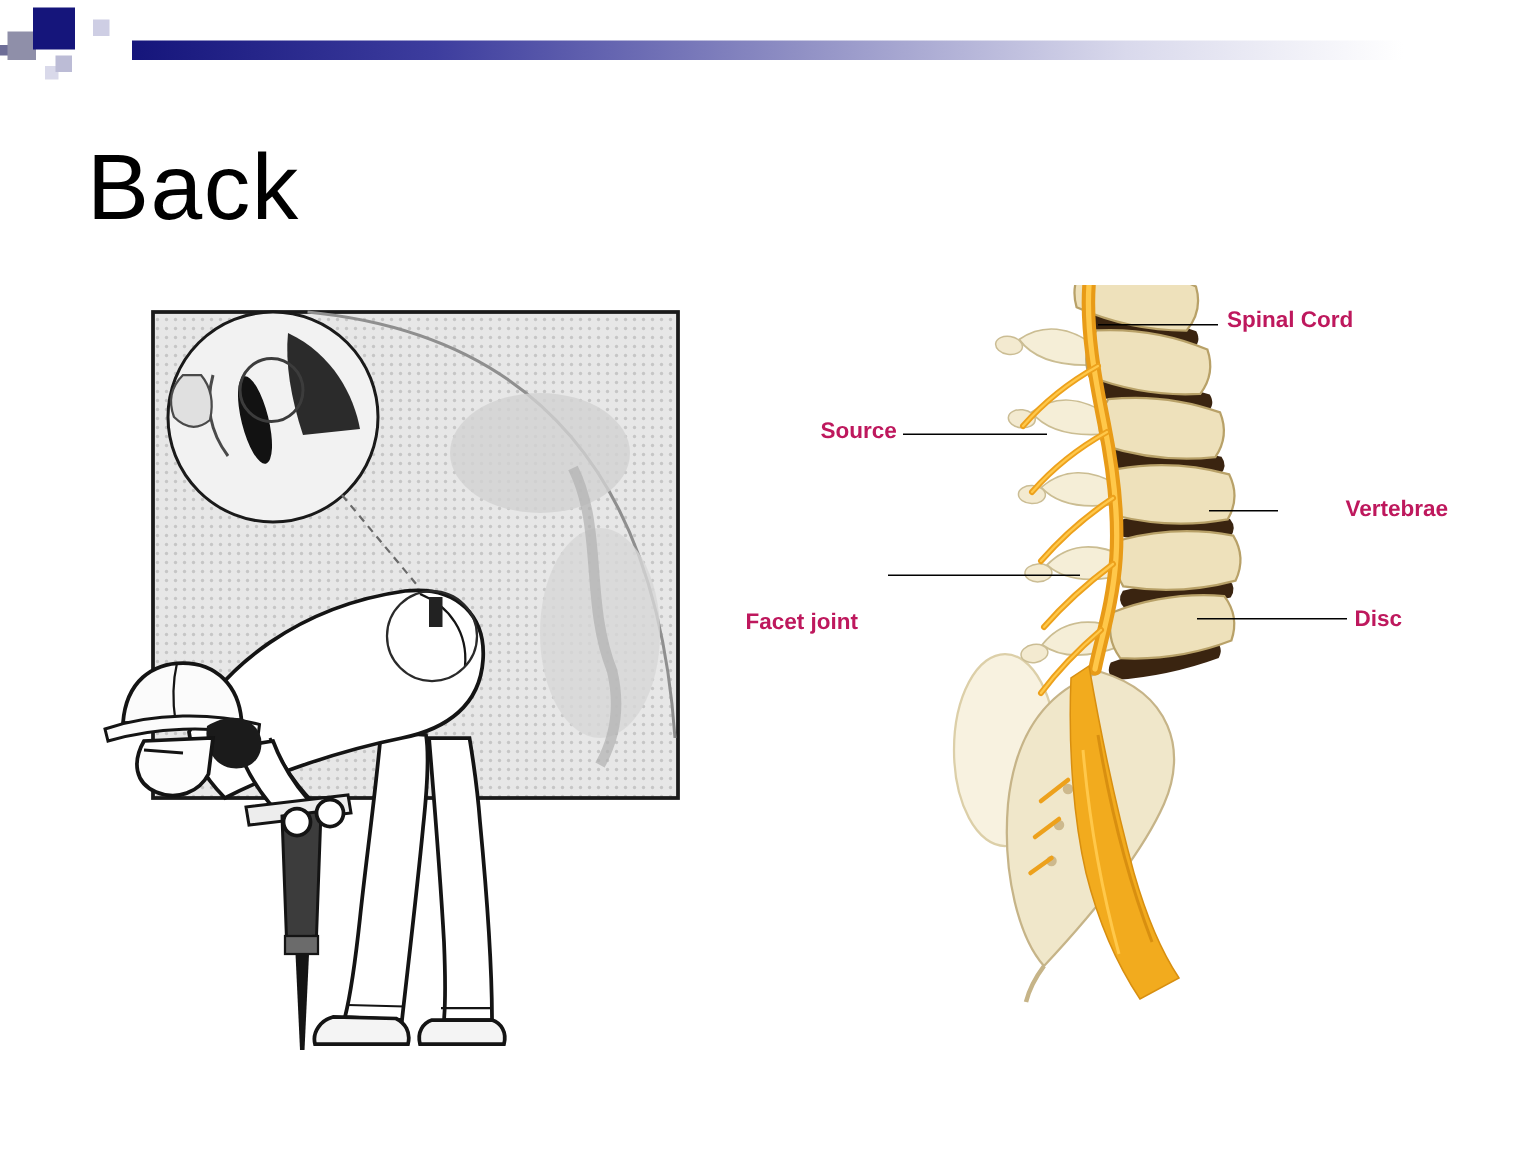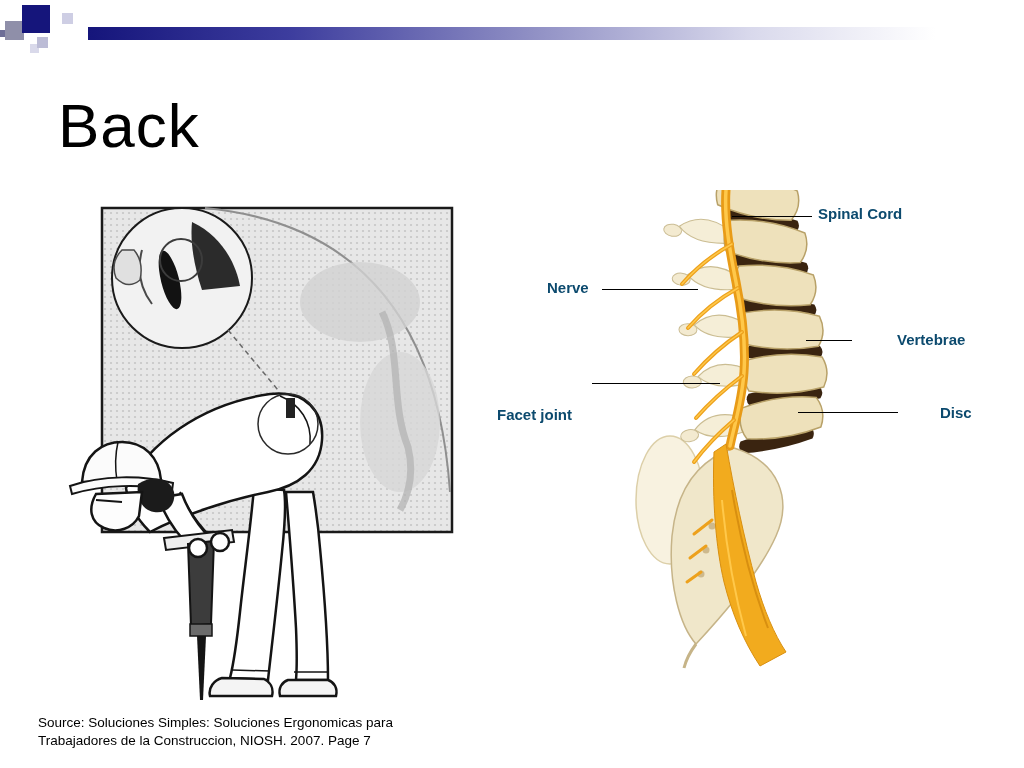--- a/index.html
+++ b/index.html
@@ -38,37 +38,37 @@
     color: #000;
   }
 
   .worker-fig { position: absolute; left: 30px; top: 192px; width: 445px; height: 525px; }
   .spine-fig  { position: absolute; left: 582px; top: 190px; width: 332px; height: 488px; }
 
   .diagram-label {
     position: absolute;
     font-size: 15px;
     font-weight: 700;
-    color: #0c4a6e;
+    color: #be185d;
     white-space: nowrap;
   }
   .leader {
     position: absolute;
     height: 0;
     border-top: 1.5px solid #000;
   }
   .lbl-spinal-cord { left: 818px; top: 205px; }
   .ln-spinal-cord  { left: 732px; top: 216px; width: 80px; }
   .lbl-nerve       { left: 547px; top: 279px; }
   .ln-nerve        { left: 602px; top: 289px; width: 96px; }
   .lbl-vertebrae   { left: 857px; top: 331px; margin-left: 40px; }
   .ln-vertebrae    { left: 806px; top: 340px; width: 46px; }
   .lbl-facet       { left: 497px; top: 374px; margin-top: 32px; }
   .ln-facet        { left: 592px; top: 383px; width: 128px; }
-  .lbl-disc        { left: 903px; top: 404px; margin-left: 37px; }
+  .lbl-disc        { left: 903px; top: 404px; }
   .ln-disc         { left: 798px; top: 412px; width: 100px; }
 
   .source {
     position: absolute;
     left: 38px; top: 714px;
     font-size: 13.5px;
     line-height: 1.3;
     color: #000;
   }
 </style>
@@ -221,29 +221,25 @@
     <path d="M 144 254 C 152 300 162 348 174 392 C 182 420 192 444 204 462 L 178 476 C 162 452 150 424 142 392 C 134 358 130 310 132 262 Z" fill="#f2ab1e" stroke="#d88f10" stroke-width="1"></path>
     <path d="M 150 300 C 158 348 170 396 186 438" stroke="#d88f10" stroke-width="2" fill="none"></path>
     <path d="M 140 310 C 144 356 152 402 164 446" stroke="#ffc84a" stroke-width="2" fill="none"></path>
     <path d="M 130 330 L 112 344 M 124 356 L 108 368 M 119 382 L 105 392" stroke="#eda11c" stroke-width="3" fill="none" stroke-linecap="round"></path>
   </svg>
 
   <div class="leader ln-spinal-cord"></div>
   <div class="diagram-label lbl-spinal-cord">Spinal Cord</div>
 
   <div class="leader ln-nerve"></div>
-  <div class="diagram-label lbl-nerve">Nerve</div>
+  <div class="diagram-label lbl-nerve">Source</div>
 
   <div class="leader ln-vertebrae"></div>
   <div class="diagram-label lbl-vertebrae">Vertebrae</div>
 
   <div class="leader ln-facet"></div>
   <div class="diagram-label lbl-facet">Facet joint</div>
 
   <div class="leader ln-disc"></div>
   <div class="diagram-label lbl-disc">Disc</div>
 
-  <div class="source">
-    <div>Source: Soluciones Simples: Soluciones Ergonomicas para</div>
-    <div>Trabajadores de la Construccion, NIOSH. 2007. Page 7</div>
-  </div>
 
 </div>
 
 </body></html>

